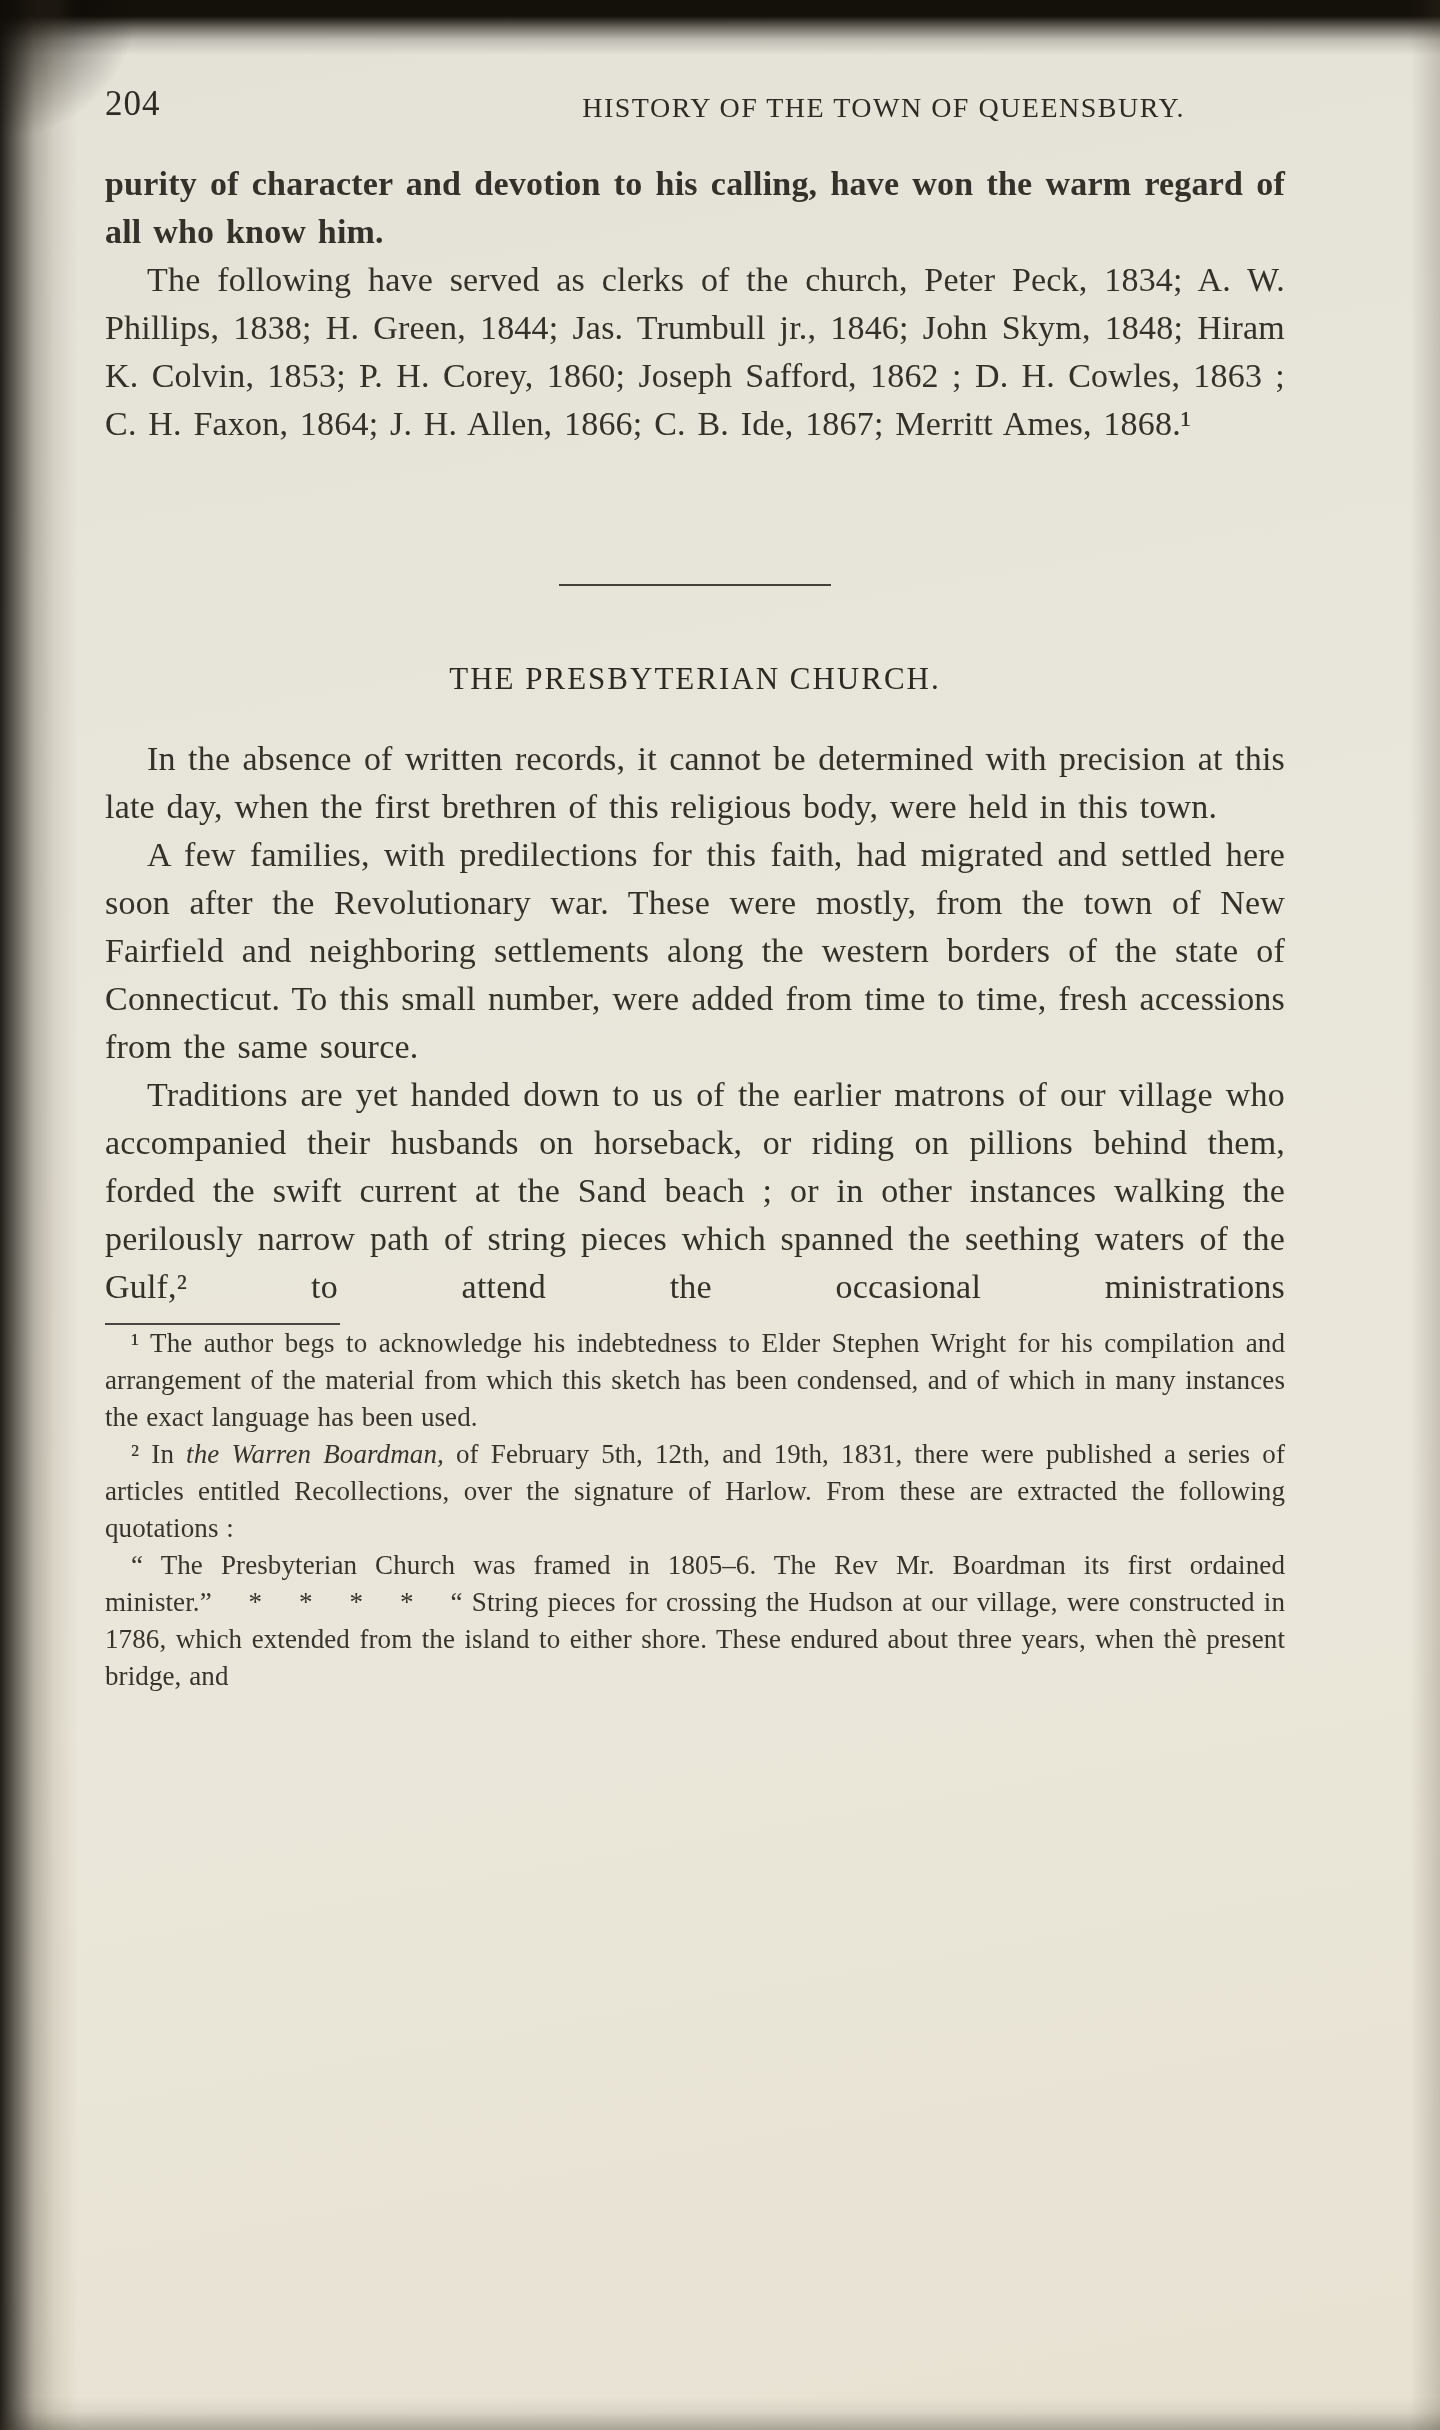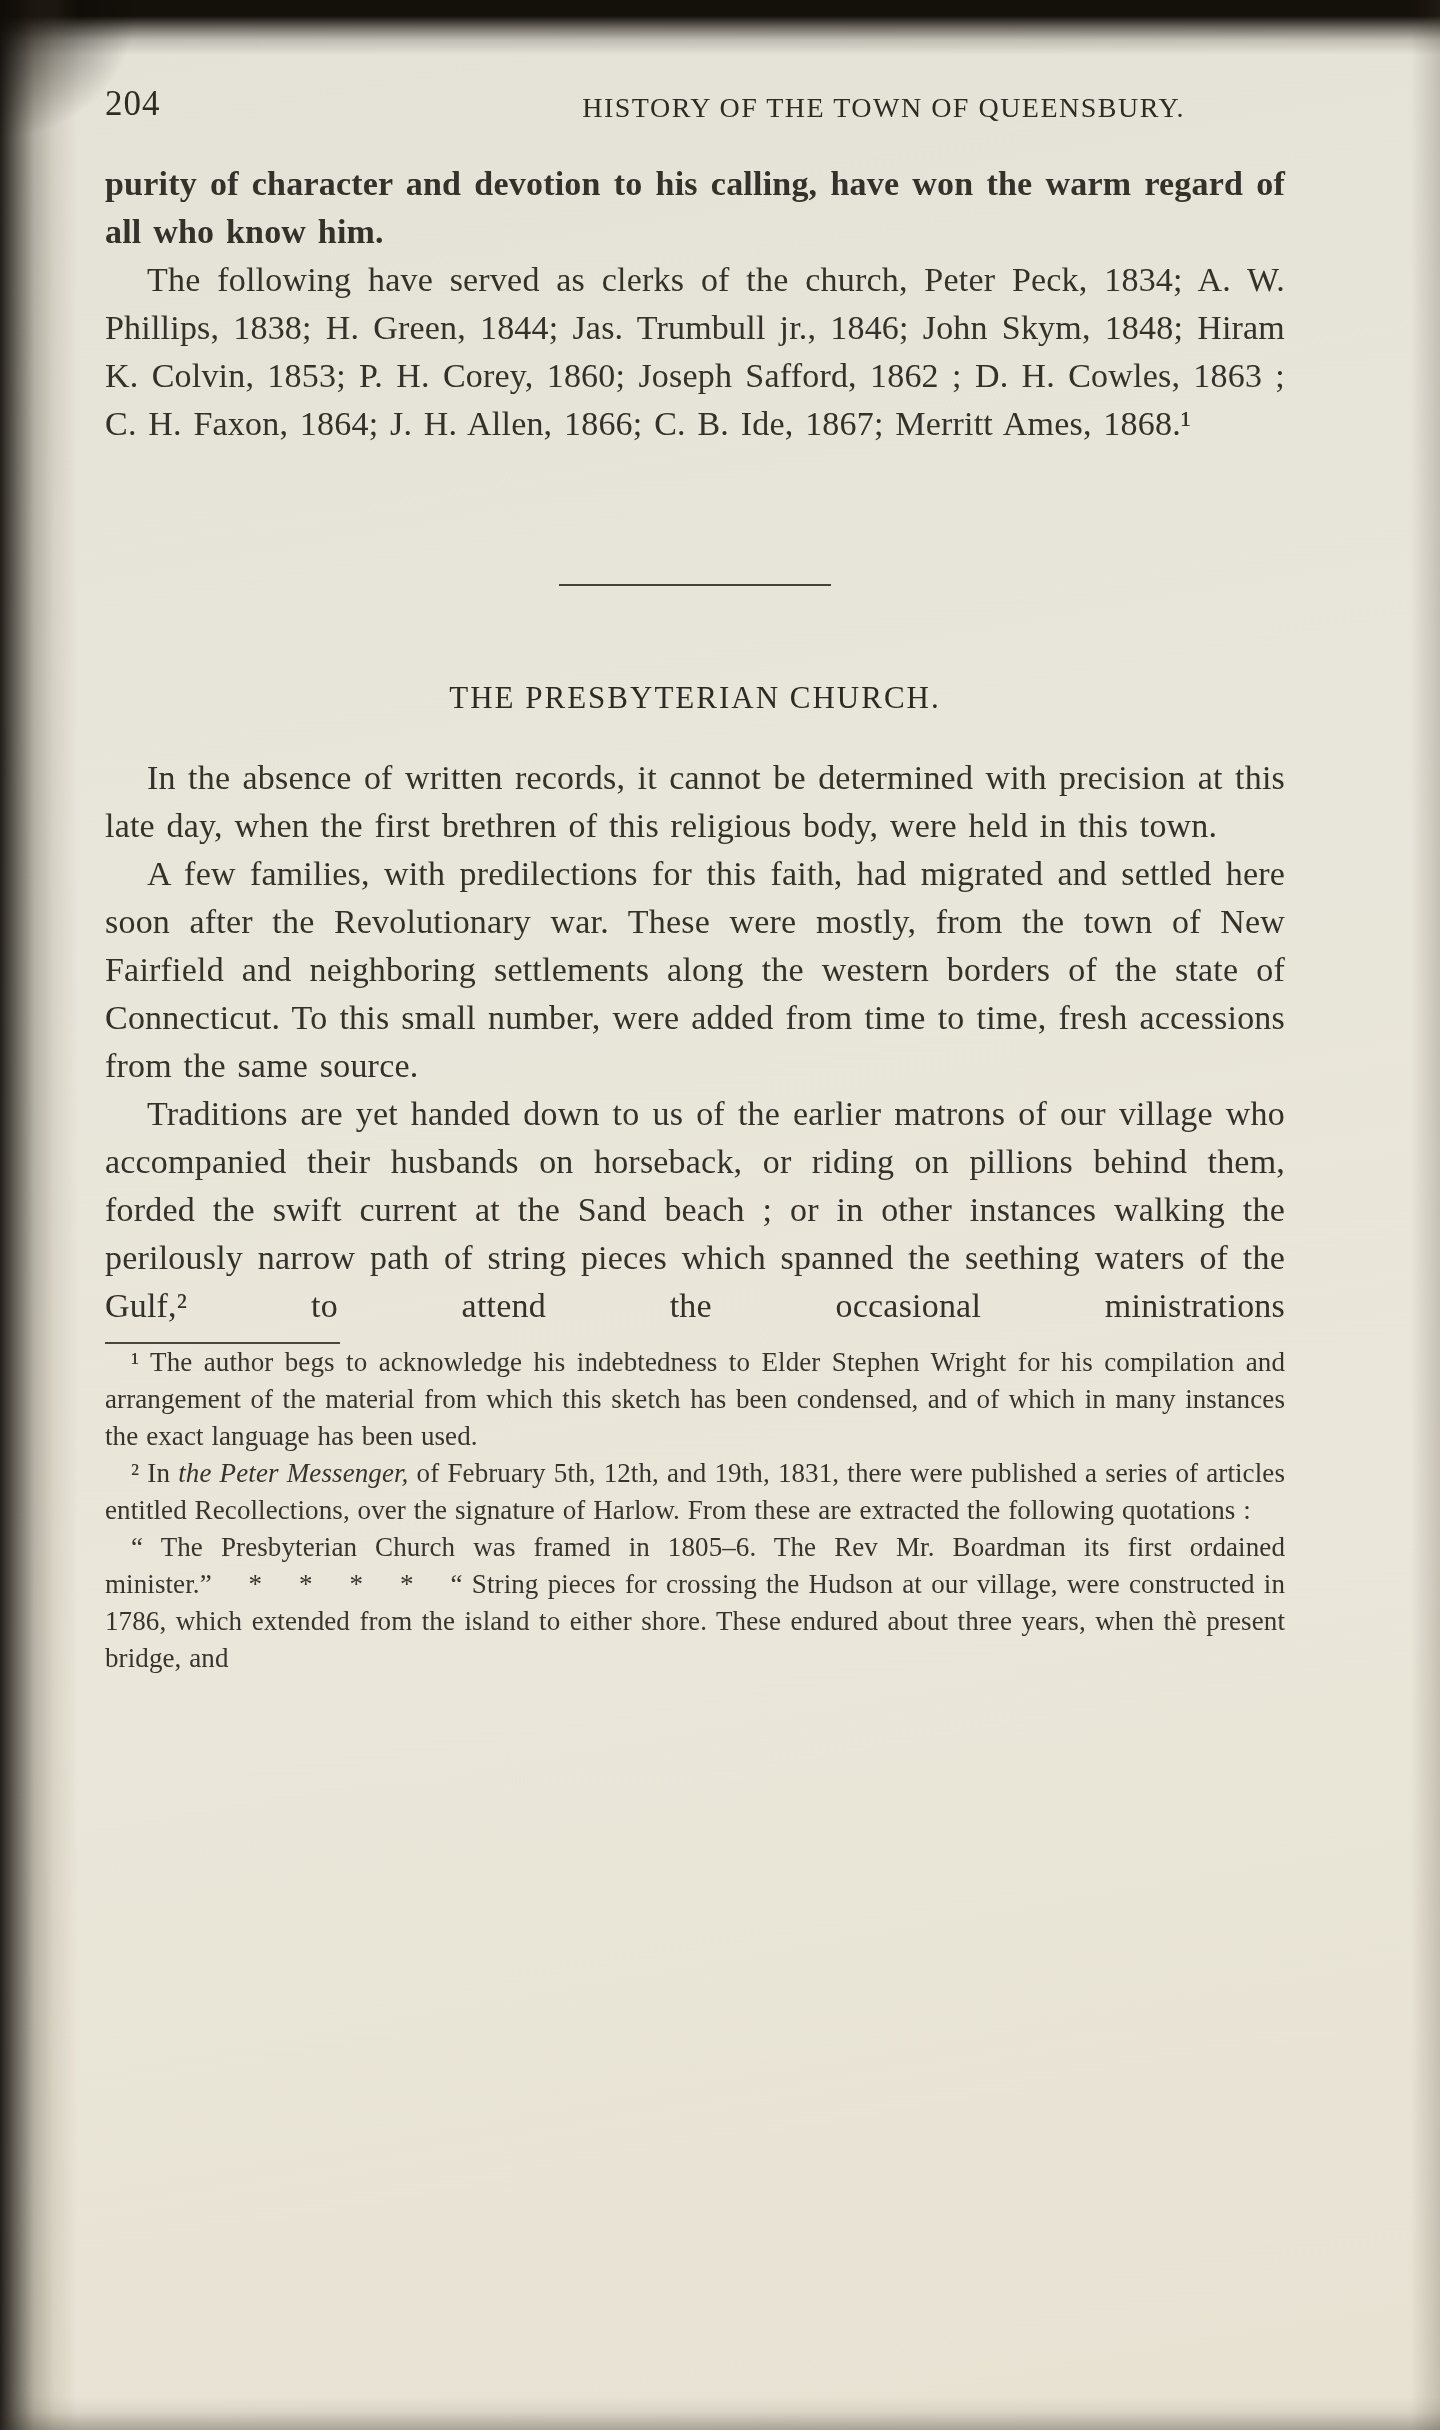--- a/index.html
+++ b/index.html
@@ -37,21 +37,21 @@
     word-spacing: 3px; letter-spacing: 0.2px;
   }
   .body-text p.no-indent { text-indent: 0; font-weight: bold; }
   .justify-last { text-align-last: justify; }
   .section-divider {
     width: 272px; height: 0;
     border-top: 2px solid #45413a;
     margin: 136px auto 0 auto;
   }
   .section-heading {
-    margin-top: 94px; margin-bottom: 38px;
+    margin-top: 75px; margin-bottom: 38px;
     text-align: center; font-weight: normal;
     font-size: 31px; letter-spacing: 2px; color: #2d2a24;
   }
   .footnote-rule {
     width: 235px; height: 0;
     border-top: 2px solid #4a463f;
     margin-top: 12px;
   }
   .footnotes { }
   .footnotes p {
@@ -117,21 +117,21 @@
     <section class="body-text">
       <p>In the absence of written records, it cannot be determined with precision at this late day, when the first brethren of this religious body, were held in this town.</p>
       <p>A few families, with predilections for this faith, had migrated and settled here soon after the Revolutionary war.  These were mostly, from the town of New Fairfield and neighboring settlements along the western borders of the state of Connecticut. To this small number, were added from time to time, fresh accessions from the same source.</p>
       <p class="justify-last">Traditions are yet handed down to us of the earlier matrons of our village who accompanied their husbands on horseback, or riding on pillions behind them, forded the swift current at the Sand beach ; or in other instances walking the perilously narrow path of string pieces which spanned the seething waters of the Gulf,² to attend the occasional ministrations</p>
     </section>
 
     <div class="footnote-rule"></div>
 
     <section class="footnotes">
       <p>¹ The author begs to acknowledge his indebtedness to Elder Stephen Wright for his compilation and arrangement of the material from which this sketch has been condensed, and of which in many instances the exact language has been used.</p>
-      <p><span>² In </span><em>the Peter Messenger,</em><span> of February 5th, 12th, and 19th, 1831, there were published a series of articles entitled Recollections, over the signature of Harlow.  From these are extracted the following quotations :</span></p>
+      <p><span>² In </span><em>the Warren Boardman,</em><span> of February 5th, 12th, and 19th, 1831, there were published a series of articles entitled Recollections, over the signature of Harlow.  From these are extracted the following quotations :</span></p>
       <p>“ The Presbyterian Church was framed in 1805–6.  The Rev  Mr. Boardman its first ordained minister.”&nbsp;&nbsp;&nbsp;&nbsp;*&nbsp;&nbsp;&nbsp;&nbsp;*&nbsp;&nbsp;&nbsp;&nbsp;*&nbsp;&nbsp;&nbsp;&nbsp;*&nbsp;&nbsp;&nbsp;&nbsp;“ String pieces for crossing the Hudson at our village, were constructed in 1786, which extended from the island to either shore.  These endured about three years, when thè present bridge, and</p>
     </section>
 
   </div>
 
   <div class="edge edge-top"></div>
   <div class="edge edge-corner"></div>
   <div class="edge edge-left"></div>
   <div class="edge edge-right"></div>
   <div class="edge edge-bottom"></div>

